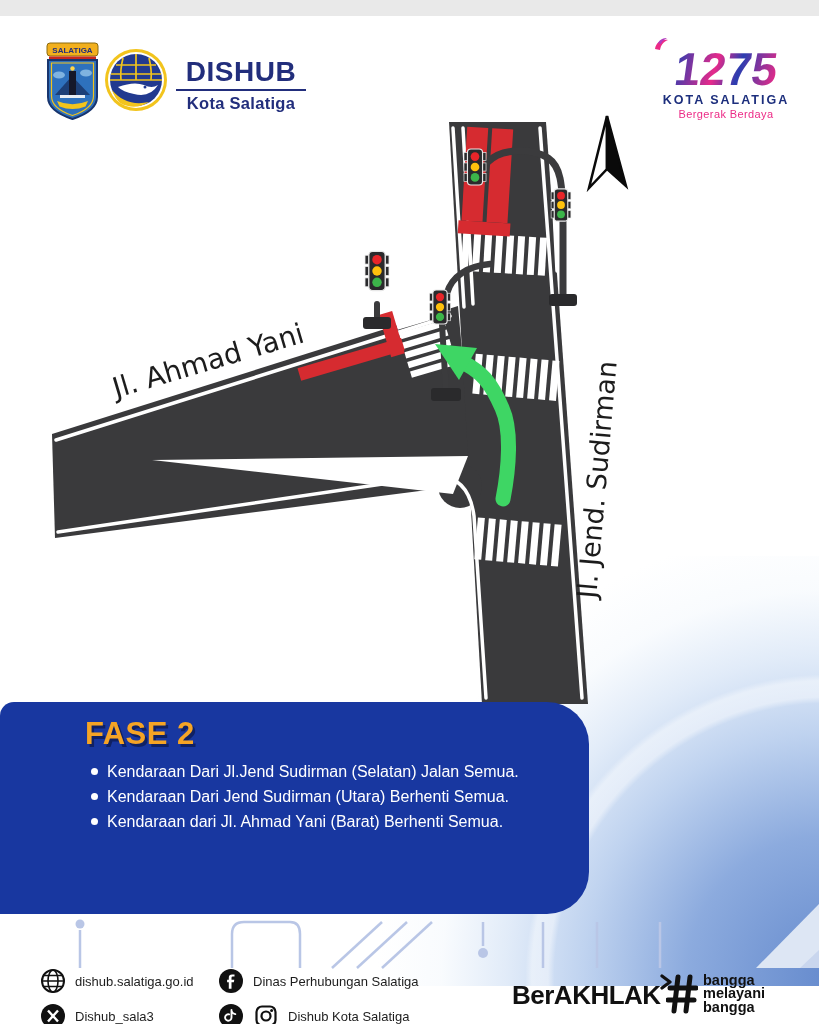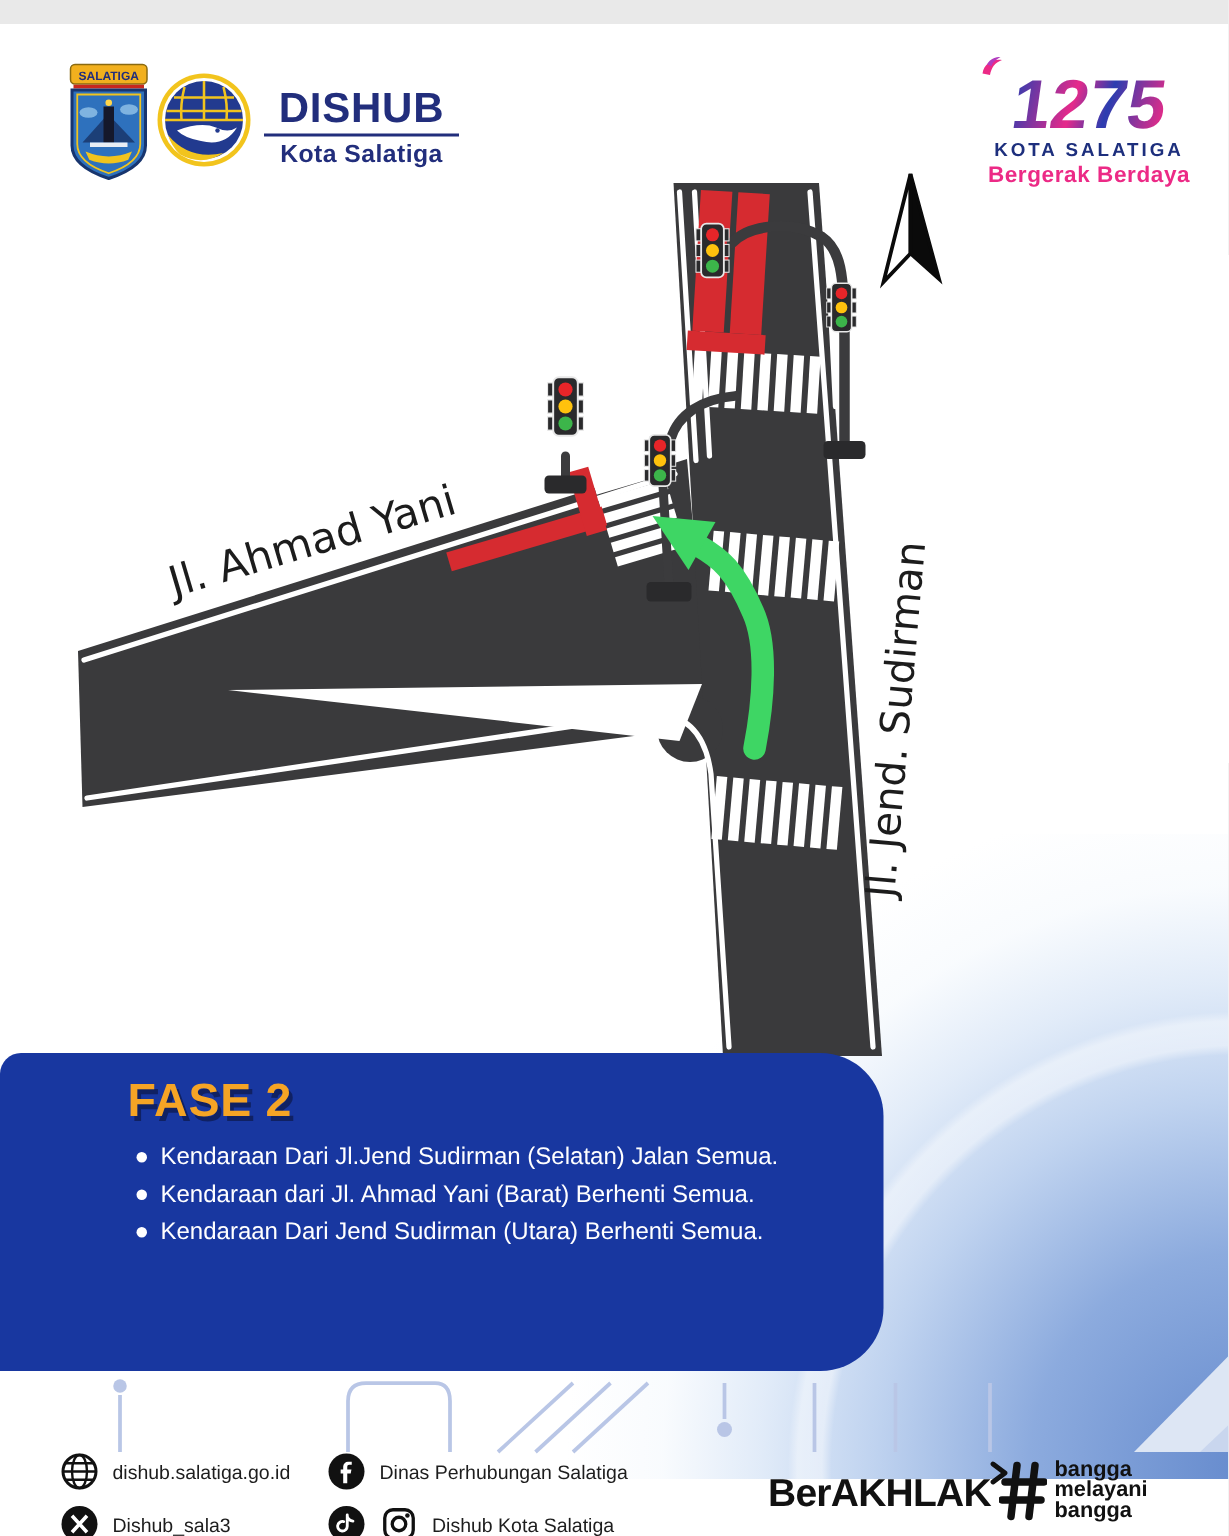--- a/index.html
+++ b/index.html
@@ -13,21 +13,21 @@
   .agency-title{font-size:28px;font-weight:900;color:#222e7c;letter-spacing:.5px;line-height:1;}
   .agency-divider{height:2px;background:#222e7c;margin:3px 0 3px 0;}
   .agency-sub{font-size:16.5px;font-weight:700;color:#222e7c;letter-spacing:.3px;}
   .anniv{position:absolute;left:658px;top:30px;width:136px;text-align:center;}
   .anniv-digits{position:relative;display:inline-block;font-size:46px;font-weight:900;line-height:1;
      transform:skewX(-8deg);
      background:linear-gradient(100deg,#2b3db0 0%,#e62a8b 40%,#2b3db0 62%,#ef2a86 100%);
      -webkit-background-clip:text;background-clip:text;color:transparent;}
   .anniv-bird{position:absolute;left:-6px;top:-9px;}
   .anniv-city{font-size:12.5px;font-weight:800;color:#1d2f7d;letter-spacing:2px;margin-top:1px;}
-  .anniv-tag{font-size:15px;font-weight:700;color:#ec2a86;letter-spacing:.4px;margin-top:1px;}
+  .anniv-tag{font-size:11px;font-weight:400;color:#ec2a86;letter-spacing:.4px;margin-top:1px;}
   
   .blob{position:absolute;left:340px;top:540px;right:0;height:430px;z-index:0;
     background:
       radial-gradient(circle at 102% 98%, rgba(255,255,255,0) 0 42.5%, rgba(255,255,255,.45) 43.5% 46%, rgba(255,255,255,0) 47%),
       radial-gradient(circle at 102% 98%, rgba(94,133,203,.95) 0%, rgba(120,156,216,.85) 22%,
         rgba(157,187,231,.65) 38%, rgba(196,216,242,.5) 50%, rgba(230,240,250,.25) 60%, rgba(255,255,255,0) 70%);}
   .mapsvg{position:absolute;left:0;top:0;z-index:1;}
   
   .panel{position:absolute;left:0;top:686px;width:589px;height:212px;background:#1837a0;
          border-radius:14px 42px 42px 0;z-index:2;box-sizing:border-box;padding:14px 0 0 85px;}
@@ -213,22 +213,22 @@
     </g>
 
     <text transform="translate(116,382) rotate(-16.5)" font-family="DejaVu Sans, sans-serif" font-size="28" fill="#1c1c1c">Jl. Ahmad Yani</text>
     <text transform="translate(596,583) rotate(-85)" font-family="DejaVu Sans, sans-serif" font-size="27" fill="#1c1c1c">Jl. Jend. Sudirman</text>
   </svg>
 
   <div class="panel">
     <div class="panel-title">FASE 2</div>
     <ul>
       <li>Kendaraan Dari Jl.Jend Sudirman (Selatan) Jalan Semua.</li>
+      <li>Kendaraan Dari Jend Sudirman (Utara) Berhenti Semua.</li>
       <li>Kendaraan dari Jl. Ahmad Yani (Barat) Berhenti Semua.</li>
-      <li>Kendaraan Dari Jend Sudirman (Utara) Berhenti Semua.</li>
     </ul>
   </div>
 
   <svg class="circuits" width="819" height="96" viewBox="0 858 819 96">
     <polygon points="756,952 819,888 819,952" fill="#dde6f4"></polygon>
     <polygon points="800,952 819,934 819,952" fill="#c9d6ee"></polygon>
     <g stroke="#b9c6e6" stroke-width="2.5" fill="none">
       <path d="M80,952 L80,914"></path>
       <path d="M232,952 L232,918 Q232,906 244,906 L290,906 Q300,906 300,918 L300,952"></path>
       <path d="M332,952 L382,906"></path>

